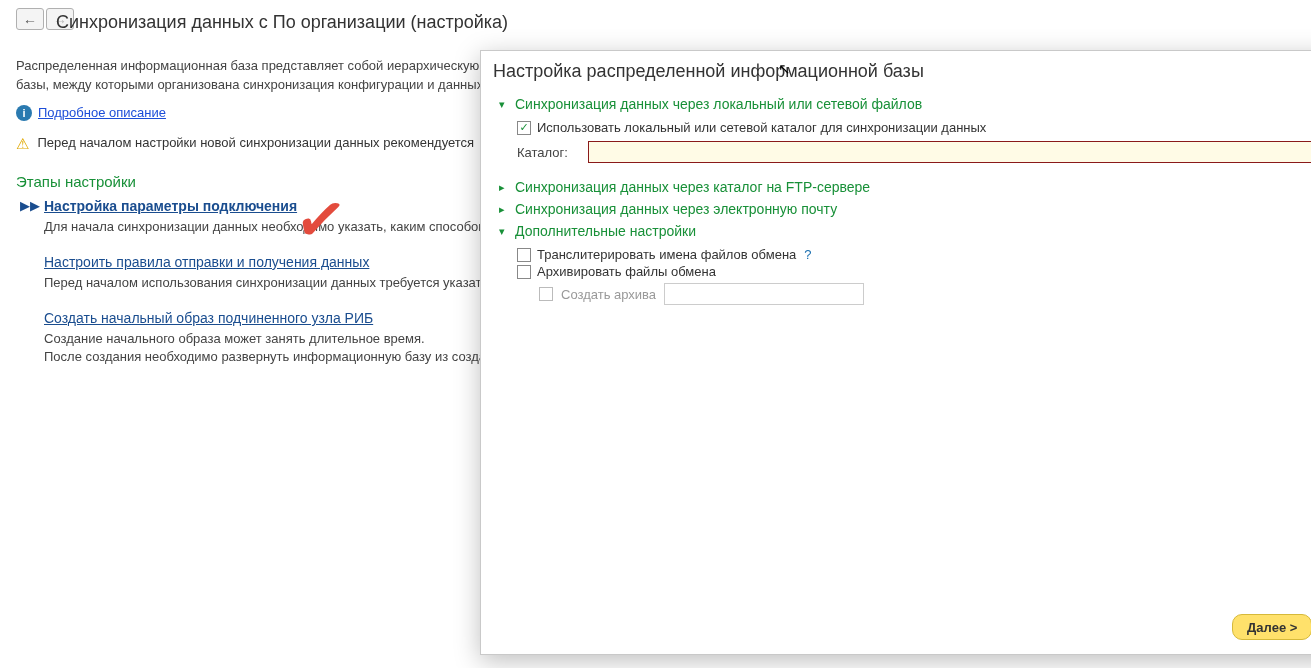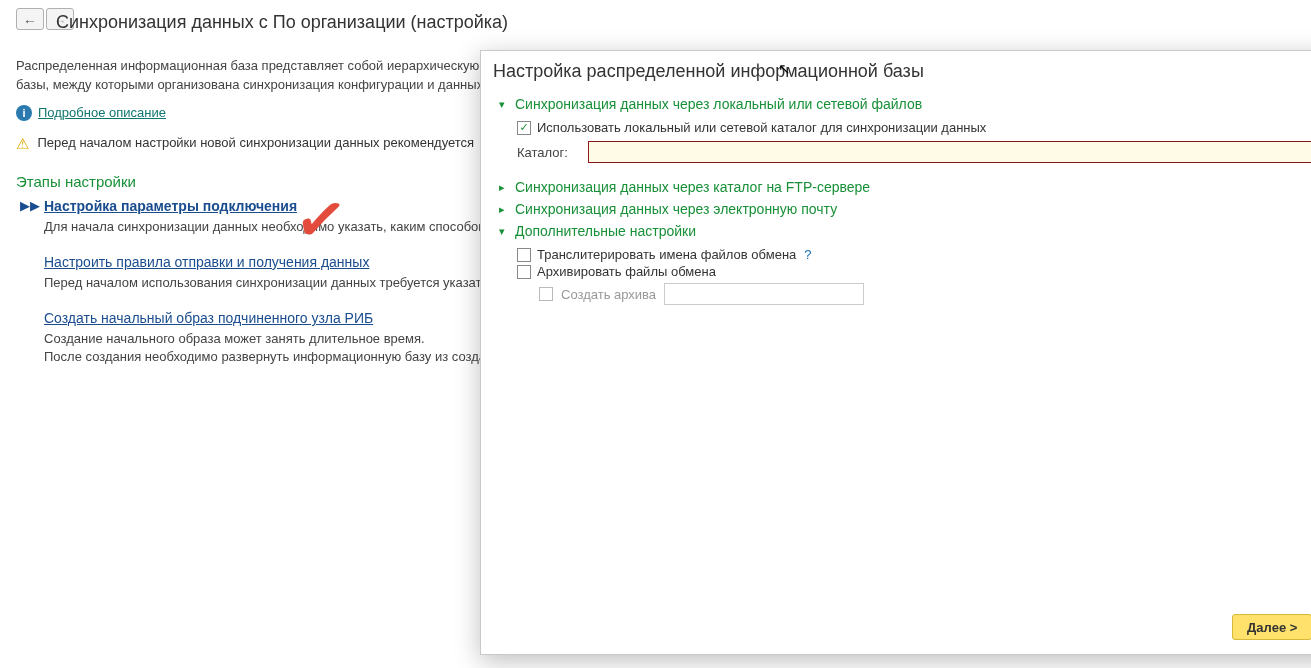--- a/index.html
+++ b/index.html
@@ -34,21 +34,21 @@
     vertical-align:top;
   }
   .bg-para { line-height:1.45; color:#444; margin:6px 0 10px 0; }
   .info-line { display:flex; align-items:center; gap:6px; margin:2px 0 14px 0; }
   .info-icon {
     width:16px; height:16px; border-radius:50%;
     background:#2a7ab0; color:#fff; font-weight:bold;
     display:flex; align-items:center; justify-content:center;
     font-size:11px;
   }
-  .link { color:#0f766e; text-decoration:underline; cursor:pointer; }
+  .link { color:#1d4ed8; text-decoration:underline; cursor:pointer; }
   .warn-line { display:flex; align-items:flex-start; gap:8px; margin:0 0 20px 0;}
   .warn-icon { color:#e0a800; font-size:15px; }
   .section-h { color:#189038; font-size:15px; margin:0 0 8px 0; }
   .step { margin:0 0 18px 28px; }
   .step-link { color:#1a4d8f; text-decoration:underline; font-size:14px; }
   .step-link.bold { font-weight:bold; }
   .step-desc { color:#444; margin-top:4px; line-height:1.4; }
   .bullet-icon { position:absolute; margin-left:-24px; color:#1a4d8f; font-size:13px;}
   .red-check {
     position:absolute; left:295px; top:183px;
@@ -114,21 +114,21 @@
   .pw-in {
     width:200px; height:22px; border:1px solid #ccc;
     padding:0 4px; font-size:13px; background:#fff;
   }
   .modal-foot {
     display:flex; justify-content:flex-end; gap:8px;
     padding:10px 14px 14px 0;
   }
   .btn {
     height:26px; padding:0 14px;
-    border:1px solid #b0b0b0; border-radius:3px;
+    border:1px solid #b0b0b0; border-radius:10px;
     background:#f4f4f4; font-size:13px; color:#333;
     display:flex; align-items:center; cursor:pointer;
   }
   .btn.primary {
     background:#ffe16b; border-color:#d6b93a; font-weight:bold;
   }
   .cursor {
     position:absolute; left:778px; top:60px;
     font-size:15px; color:#000; pointer-events:none;
   }

